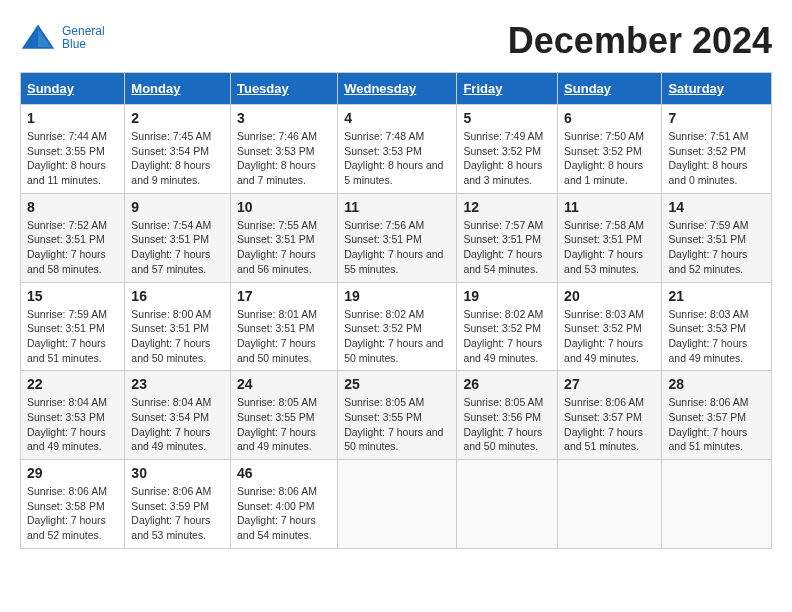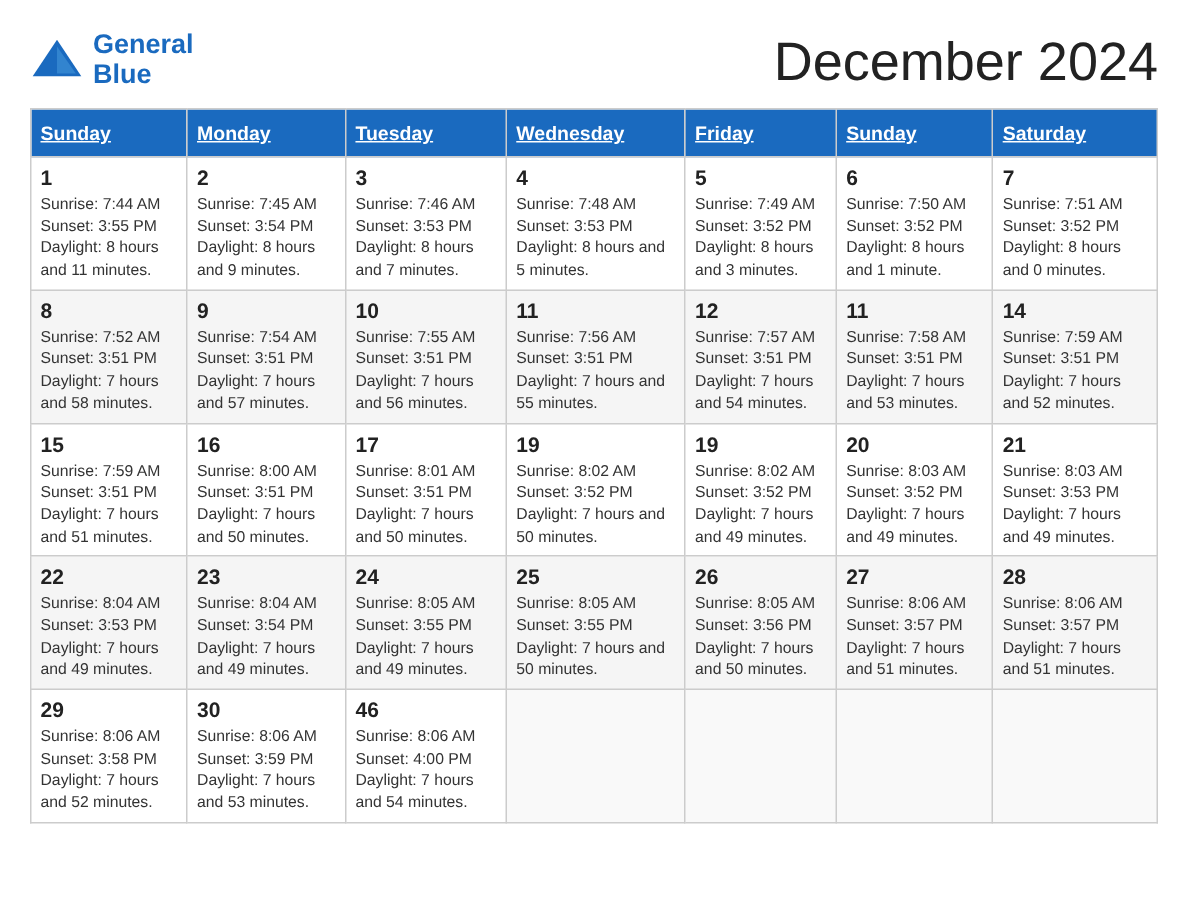--- a/index.html
+++ b/index.html
@@ -15,38 +15,38 @@
       justify-content: space-between;
       align-items: flex-start;
       margin-bottom: 10px;
     }
     .logo {
       display: flex;
       align-items: center;
       gap: 6px;
     }
     .logo-text {
-      font-size: 18px;
-      font-weight: bold;
+      font-size: 12px;
+      font-weight: normal;
       color: #333;
       line-height: 1.1;
     }
     .logo-text span {
       color: #1a6abf;
     }
     .logo-icon {
       width: 36px;
       height: 36px;
     }
     .title-block {
       text-align: right;
     }
     .main-title {
       font-size: 36px;
-      font-weight: normal;
+      font-weight: bold;
       color: #222;
     }
     .subtitle {
       font-size: 16px;
       color: #444;
     }
     table {
       width: 100%;
       border-collapse: collapse;
       font-size: 11px;

